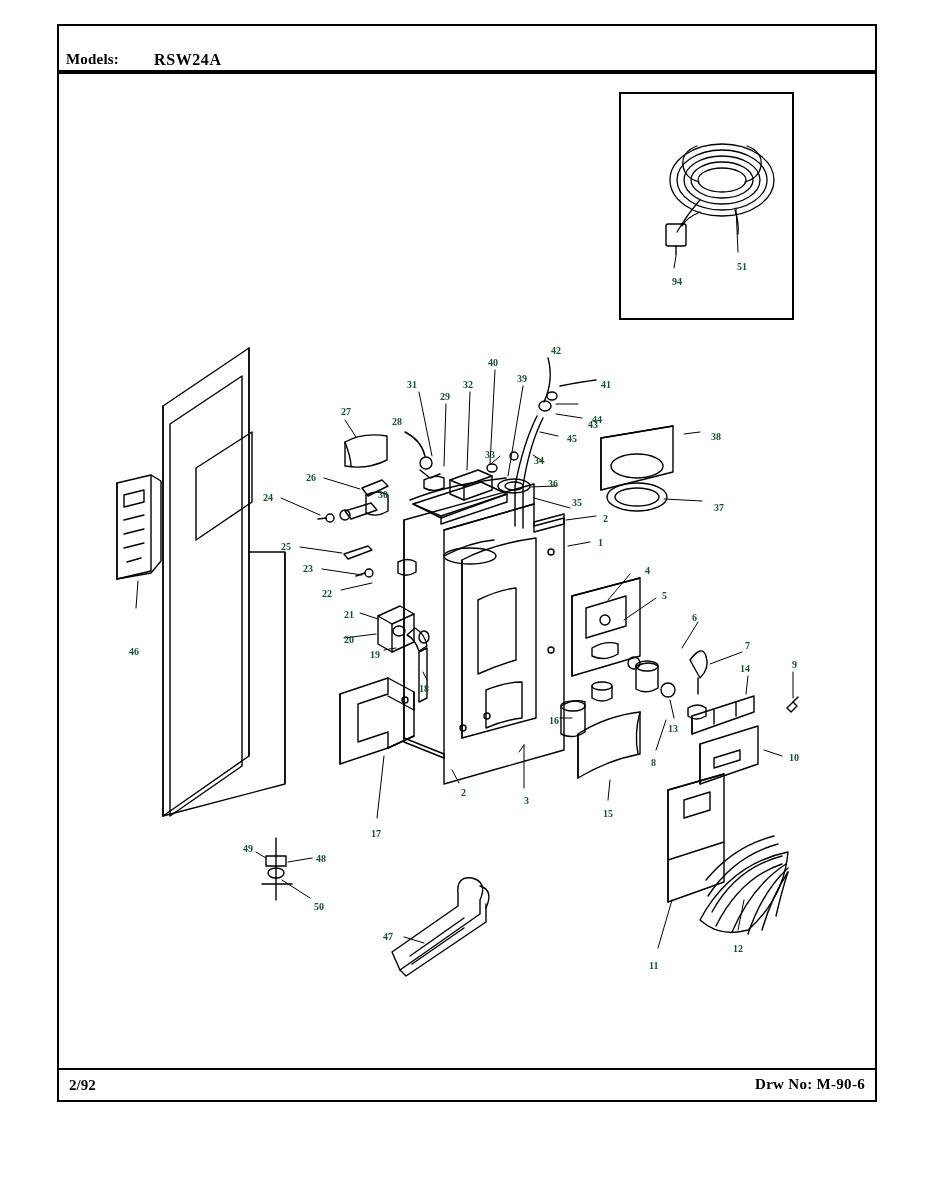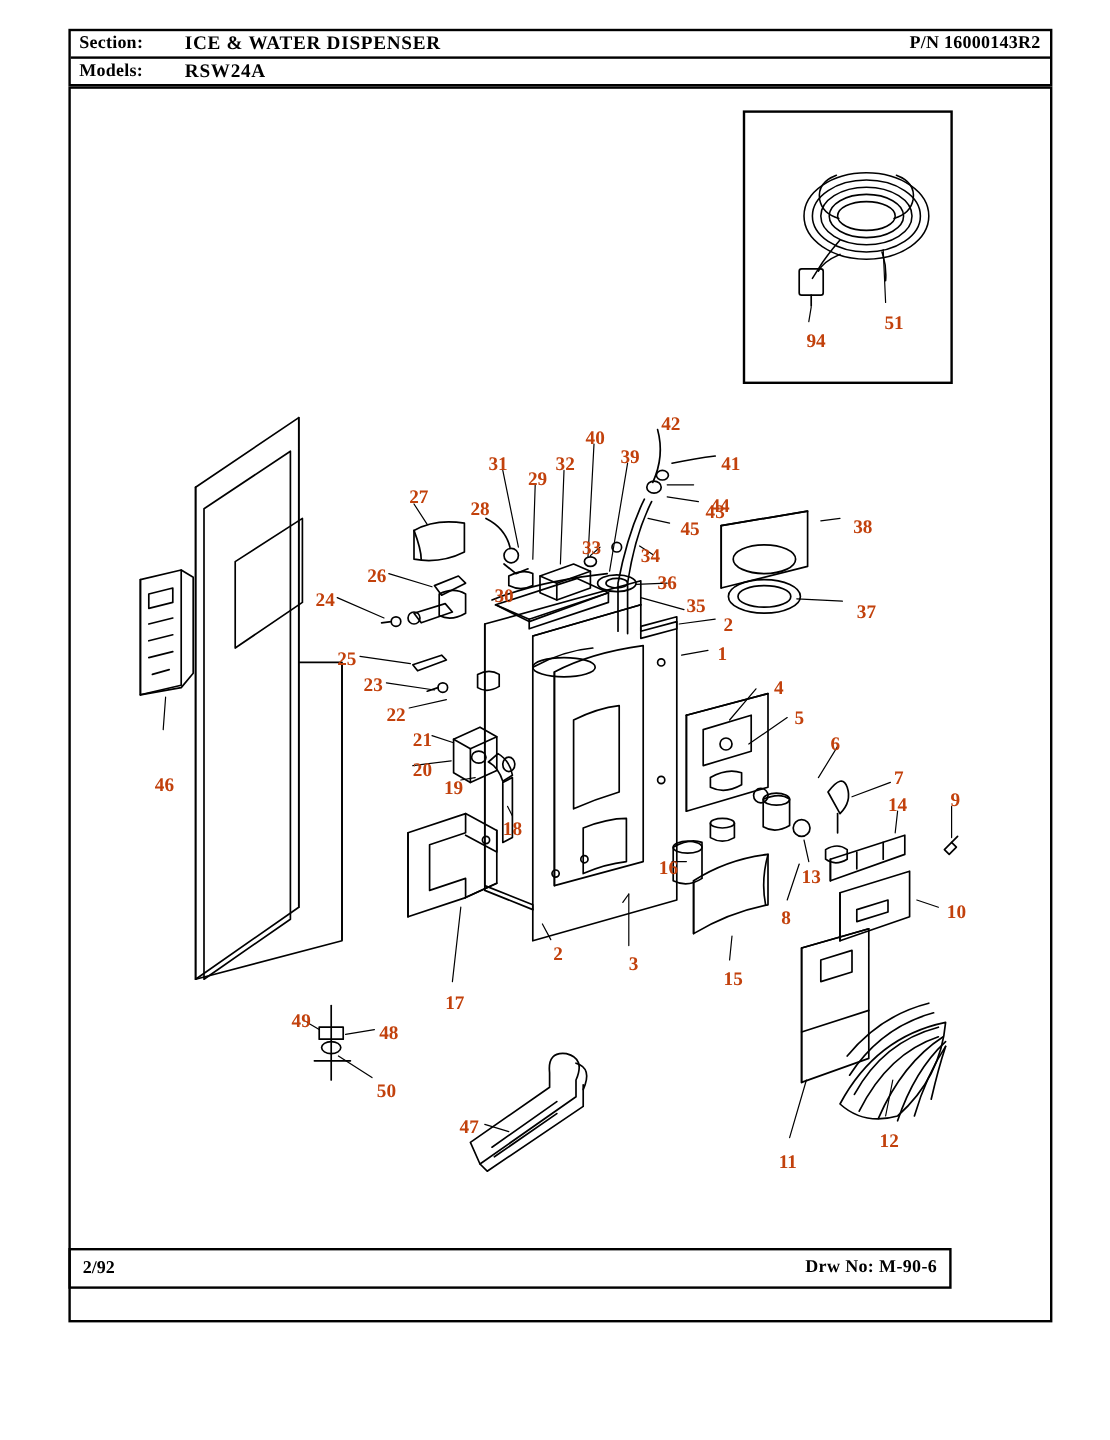--- a/index.html
+++ b/index.html
@@ -67,22 +67,22 @@
     top: 72px;
     width: 820px;
     height: 1030px;
     border: 2px solid #000;
     box-sizing: border-box;
   }
   
   .footer {
     position: absolute;
     left: 57px;
-    top: 1040px;
-    width: 736px;
+    top: 1068px;
+    width: 820px;
     height: 34px;
     border: 2px solid #000;
     border-top: 2px solid #000;
     box-sizing: border-box;
     background: transparent;
   }
   .footer-left {
     position: absolute;
     left: 10px;
     top: 7px;
@@ -106,22 +106,22 @@
     height: 228px;
     border: 2px solid #000;
     box-sizing: border-box;
     background: #fff;
   }
   
   .callout {
     position: absolute;
     font-family: "Liberation Serif", serif;
     font-weight: bold;
-    font-size: 16px;
-    color: #c2410c;
+    font-size: 10px;
+    color: #14532d;
     line-height: 1;
     white-space: nowrap;
   }
   
   .art {
     position: absolute;
     left: 0;
     top: 0;
     width: 925px;
     height: 1200px;
@@ -130,25 +130,20 @@
   .art path, .art line, .art polyline, .art polygon, .art ellipse, .art circle, .art rect {
     vector-effect: non-scaling-stroke;
   }
 </style>
 </head>
 <body>
 
 <div class="page">
 
   <div class="header">
-    <div class="hdr-row r1">
-      <span class="hdr-label">Section:</span>
-      <span class="hdr-value">ICE &amp; WATER DISPENSER</span>
-      <span class="hdr-right">P/N 16000143R2</span>
-    </div>
     <div class="hdr-row r2">
       <span class="hdr-label">Models:</span>
       <span class="hdr-value">RSW24A</span>
     </div>
   </div>
 
   <div class="frame"></div>
 
   <div class="inset"></div>
 
@@ -457,21 +452,21 @@
   <span class="callout" style="left:328px; top:635px;margin-left:16px;">20</span>
   <span class="callout" style="left:344px; top:610px;">21</span>
   <span class="callout" style="left:322px; top:589px;">22</span>
   <span class="callout" style="left:303px; top:564px;">23</span>
   <span class="callout" style="left:263px; top:493px;">24</span>
   <span class="callout" style="left:281px; top:542px;">25</span>
   <span class="callout" style="left:306px; top:473px;">26</span>
   <span class="callout" style="left:341px; top:407px;">27</span>
   <span class="callout" style="left:392px; top:417px;">28</span>
   <span class="callout" style="left:440px; top:392px;">29</span>
-  <span class="callout" style="left:412px; top:490px;">30</span>
+  <span class="callout" style="left:378px; top:490px;">30</span>
   <span class="callout" style="left:407px; top:380px;">31</span>
   <span class="callout" style="left:463px; top:380px;">32</span>
   <span class="callout" style="left:485px; top:450px;">33</span>
   <span class="callout" style="left:534px; top:456px;">34</span>
   <span class="callout" style="left:572px; top:498px;">35</span>
   <span class="callout" style="left:548px; top:479px;">36</span>
   <span class="callout" style="left:714px; top:503px;">37</span>
   <span class="callout" style="left:711px; top:432px;">38</span>
   <span class="callout" style="left:517px; top:374px;">39</span>
   <span class="callout" style="left:488px; top:358px;">40</span>

